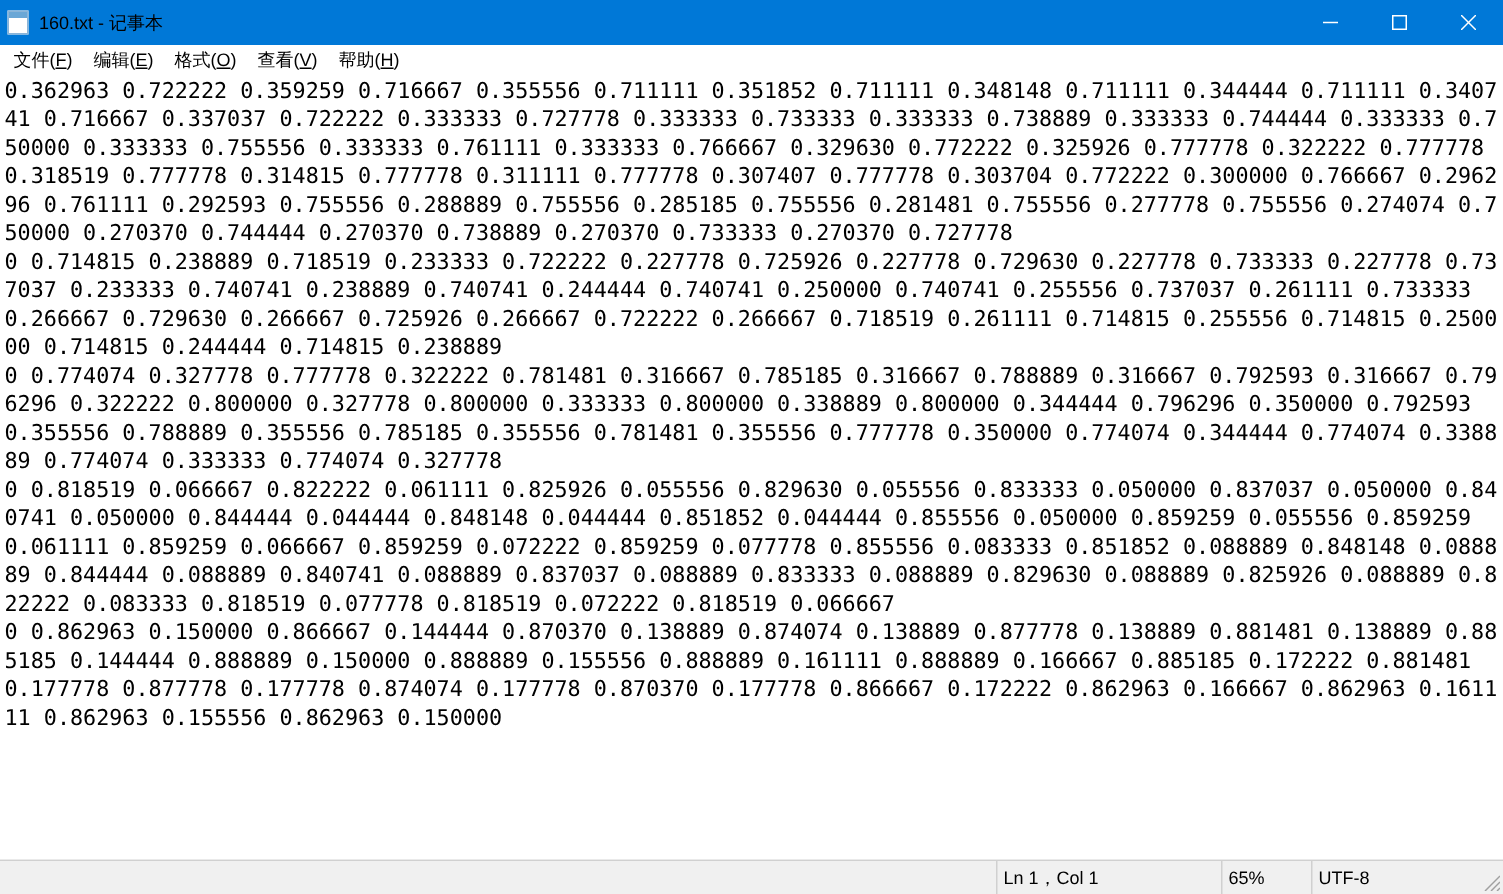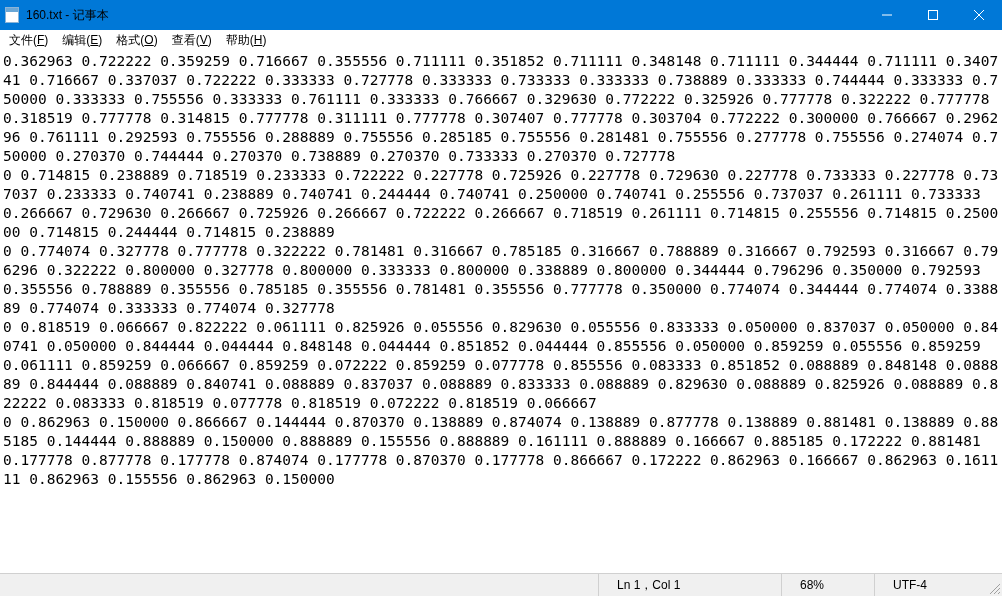--- a/index.html
+++ b/index.html
@@ -91,22 +91,21 @@
     background:#f0f0f0;
     border-top:1px solid #d0d0d0;
     display:flex;
     align-items:center;
     font-size:12px;
   }
   .statusbar .cell {
     border-left:1px solid #d0d0d0;
     height:100%;
     display:flex; align-items:center;
-    padding:0 18px;
-    margin-left:33px;
+    padding:0 4px;
   }
   .statusbar .cell.first { border-left:none; flex:1; }
   .statusbar .pos { width:150px; }
   .statusbar .zoom { width:60px; }
   .statusbar .eol { width:110px; }
   .statusbar .enc { width:110px; }
   .statusbar .grip {
     width:18px; height:100%;
     display:flex; align-items:flex-end; justify-content:flex-end;
     padding:2px;
@@ -152,22 +151,22 @@
   <textarea id="editor-text" spellcheck="false" style="">0.362963 0.722222 0.359259 0.716667 0.355556 0.711111 0.351852 0.711111 0.348148 0.711111 0.344444 0.711111 0.340741 0.716667 0.337037 0.722222 0.333333 0.727778 0.333333 0.733333 0.333333 0.738889 0.333333 0.744444 0.333333 0.750000 0.333333 0.755556 0.333333 0.761111 0.333333 0.766667 0.329630 0.772222 0.325926 0.777778 0.322222 0.777778 0.318519 0.777778 0.314815 0.777778 0.311111 0.777778 0.307407 0.777778 0.303704 0.772222 0.300000 0.766667 0.296296 0.761111 0.292593 0.755556 0.288889 0.755556 0.285185 0.755556 0.281481 0.755556 0.277778 0.755556 0.274074 0.750000 0.270370 0.744444 0.270370 0.738889 0.270370 0.733333 0.270370 0.727778
 0 0.714815 0.238889 0.718519 0.233333 0.722222 0.227778 0.725926 0.227778 0.729630 0.227778 0.733333 0.227778 0.737037 0.233333 0.740741 0.238889 0.740741 0.244444 0.740741 0.250000 0.740741 0.255556 0.737037 0.261111 0.733333 0.266667 0.729630 0.266667 0.725926 0.266667 0.722222 0.266667 0.718519 0.261111 0.714815 0.255556 0.714815 0.250000 0.714815 0.244444 0.714815 0.238889
 0 0.774074 0.327778 0.777778 0.322222 0.781481 0.316667 0.785185 0.316667 0.788889 0.316667 0.792593 0.316667 0.796296 0.322222 0.800000 0.327778 0.800000 0.333333 0.800000 0.338889 0.800000 0.344444 0.796296 0.350000 0.792593 0.355556 0.788889 0.355556 0.785185 0.355556 0.781481 0.355556 0.777778 0.350000 0.774074 0.344444 0.774074 0.338889 0.774074 0.333333 0.774074 0.327778
 0 0.818519 0.066667 0.822222 0.061111 0.825926 0.055556 0.829630 0.055556 0.833333 0.050000 0.837037 0.050000 0.840741 0.050000 0.844444 0.044444 0.848148 0.044444 0.851852 0.044444 0.855556 0.050000 0.859259 0.055556 0.859259 0.061111 0.859259 0.066667 0.859259 0.072222 0.859259 0.077778 0.855556 0.083333 0.851852 0.088889 0.848148 0.088889 0.844444 0.088889 0.840741 0.088889 0.837037 0.088889 0.833333 0.088889 0.829630 0.088889 0.825926 0.088889 0.822222 0.083333 0.818519 0.077778 0.818519 0.072222 0.818519 0.066667
 0 0.862963 0.150000 0.866667 0.144444 0.870370 0.138889 0.874074 0.138889 0.877778 0.138889 0.881481 0.138889 0.885185 0.144444 0.888889 0.150000 0.888889 0.155556 0.888889 0.161111 0.888889 0.166667 0.885185 0.172222 0.881481 0.177778 0.877778 0.177778 0.874074 0.177778 0.870370 0.177778 0.866667 0.172222 0.862963 0.166667 0.862963 0.161111 0.862963 0.155556 0.862963 0.150000</textarea>
 </div>
 
 <div class="statusbar">
   <div class="cell first"></div>
   <div class="cell pos">Ln 1，Col 1</div>
-  <div class="cell zoom">68%</div>
-  <div class="cell enc">UTF-4</div>
+  <div class="cell zoom">65%</div>
+  <div class="cell enc">UTF-8</div>
   <div class="grip">
     <svg width="12" height="12">
       <line x1="2" y1="12" x2="12" y2="2"></line>
       <line x1="6" y1="12" x2="12" y2="6"></line>
       <line x1="10" y1="12" x2="12" y2="10"></line>
     </svg>
   </div>
 </div>
 
 </body></html>

